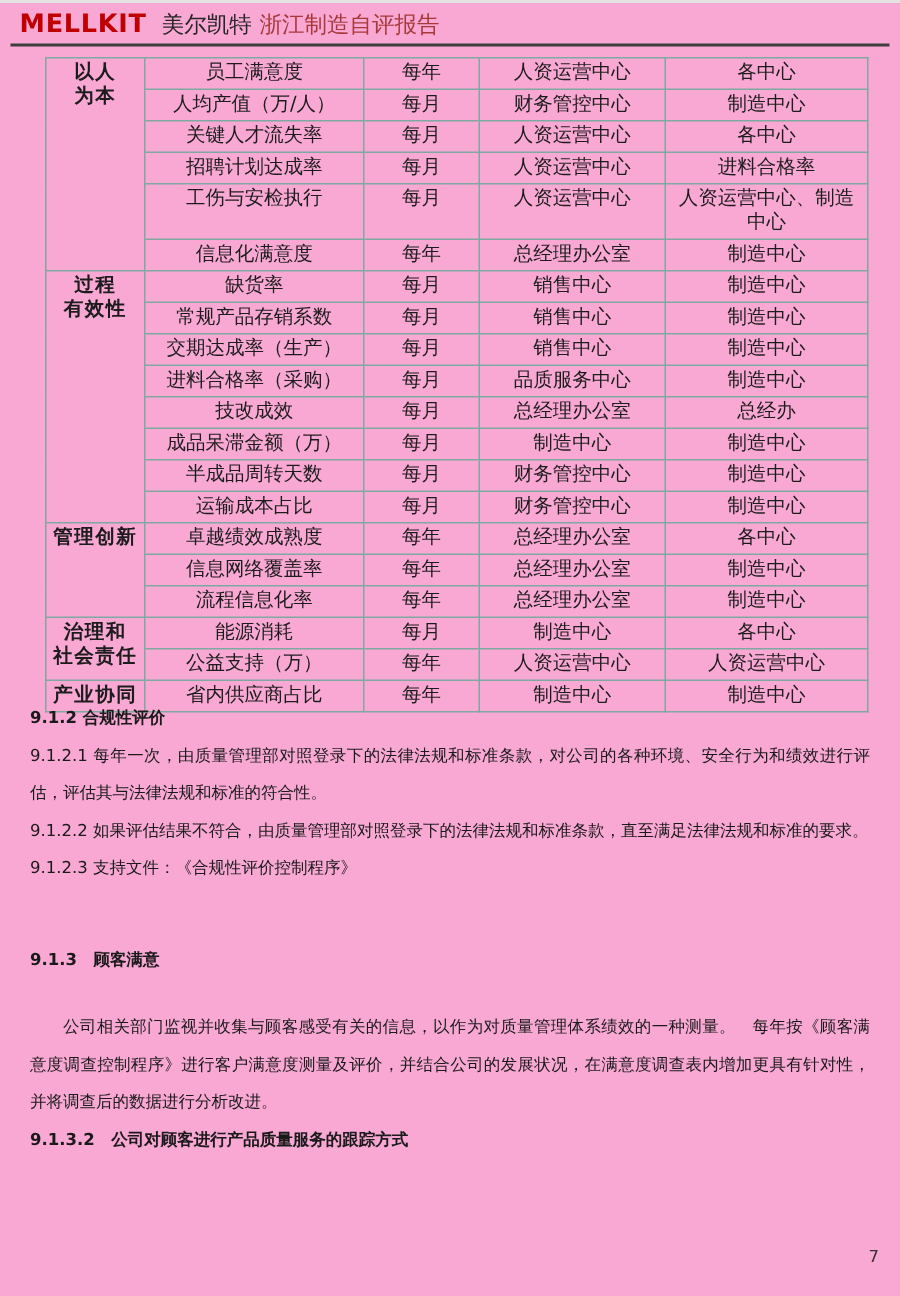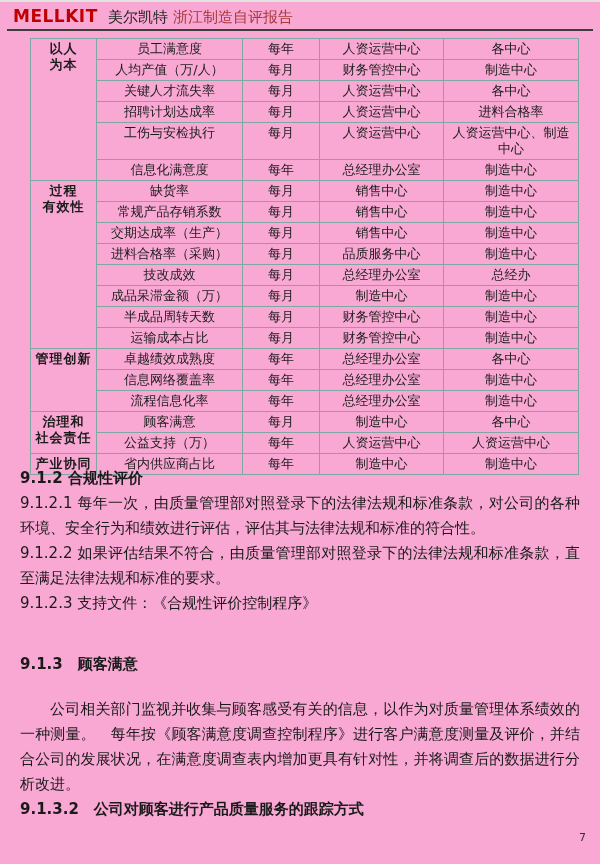--- a/index.html
+++ b/index.html
@@ -32,21 +32,21 @@
     padding:2px 3px;text-align:center;vertical-align:top;
     overflow:hidden;
   }
   td.cat{font-weight:bold;white-space:pre-line;vertical-align:middle;letter-spacing:1px;}
   td.ind{text-align:left;padding-left:10px;}
   col.c-cat{width:66px;} col.c-ind{width:146px;} col.c-frq{width:77px;}
   col.c-res{width:124px;} col.c-exe{width:135px;}
 
   
   .body-text{position:absolute;left:20px;top:466px;width:560px;}
-  .blk{white-space:pre-wrap;font-size:15px;line-height:25px;margin:0;}
+  .blk{white-space:pre-wrap;font-size:11px;line-height:25px;margin:0;}
   .blk.heading{font-weight:bold;}
   .blk.paragraph{text-align:justify;}
   .blk.indent{text-indent:2em;margin-top:20px;}
   .blk.gap{margin-top:36px;}
 
   .pagenum{position:absolute;right:14px;top:831px;font-size:11px;color:#333;}
 </style>
 </head>
 <body style="--brand-red: #c00000; --title-red: #a63939; --tbl-border: #7fa8a2;">
 
@@ -172,21 +172,21 @@
         </tr>
         <tr>
           <td class="ind">流程信息化率</td>
           <td>每年</td>
           <td>总经理办公室</td>
           <td>制造中心</td>
         </tr>
         <tr>
           <td class="cat" rowspan="2">治理和
 社会责任</td>
-          <td class="ind">顾客满意</td>
+          <td class="ind">能源消耗</td>
           <td>每月</td>
           <td>制造中心</td>
           <td>各中心</td>
         </tr>
         <tr>
           <td class="ind">公益支持（万）</td>
           <td>每年</td>
           <td>人资运营中心</td>
           <td>人资运营中心</td>
         </tr>

